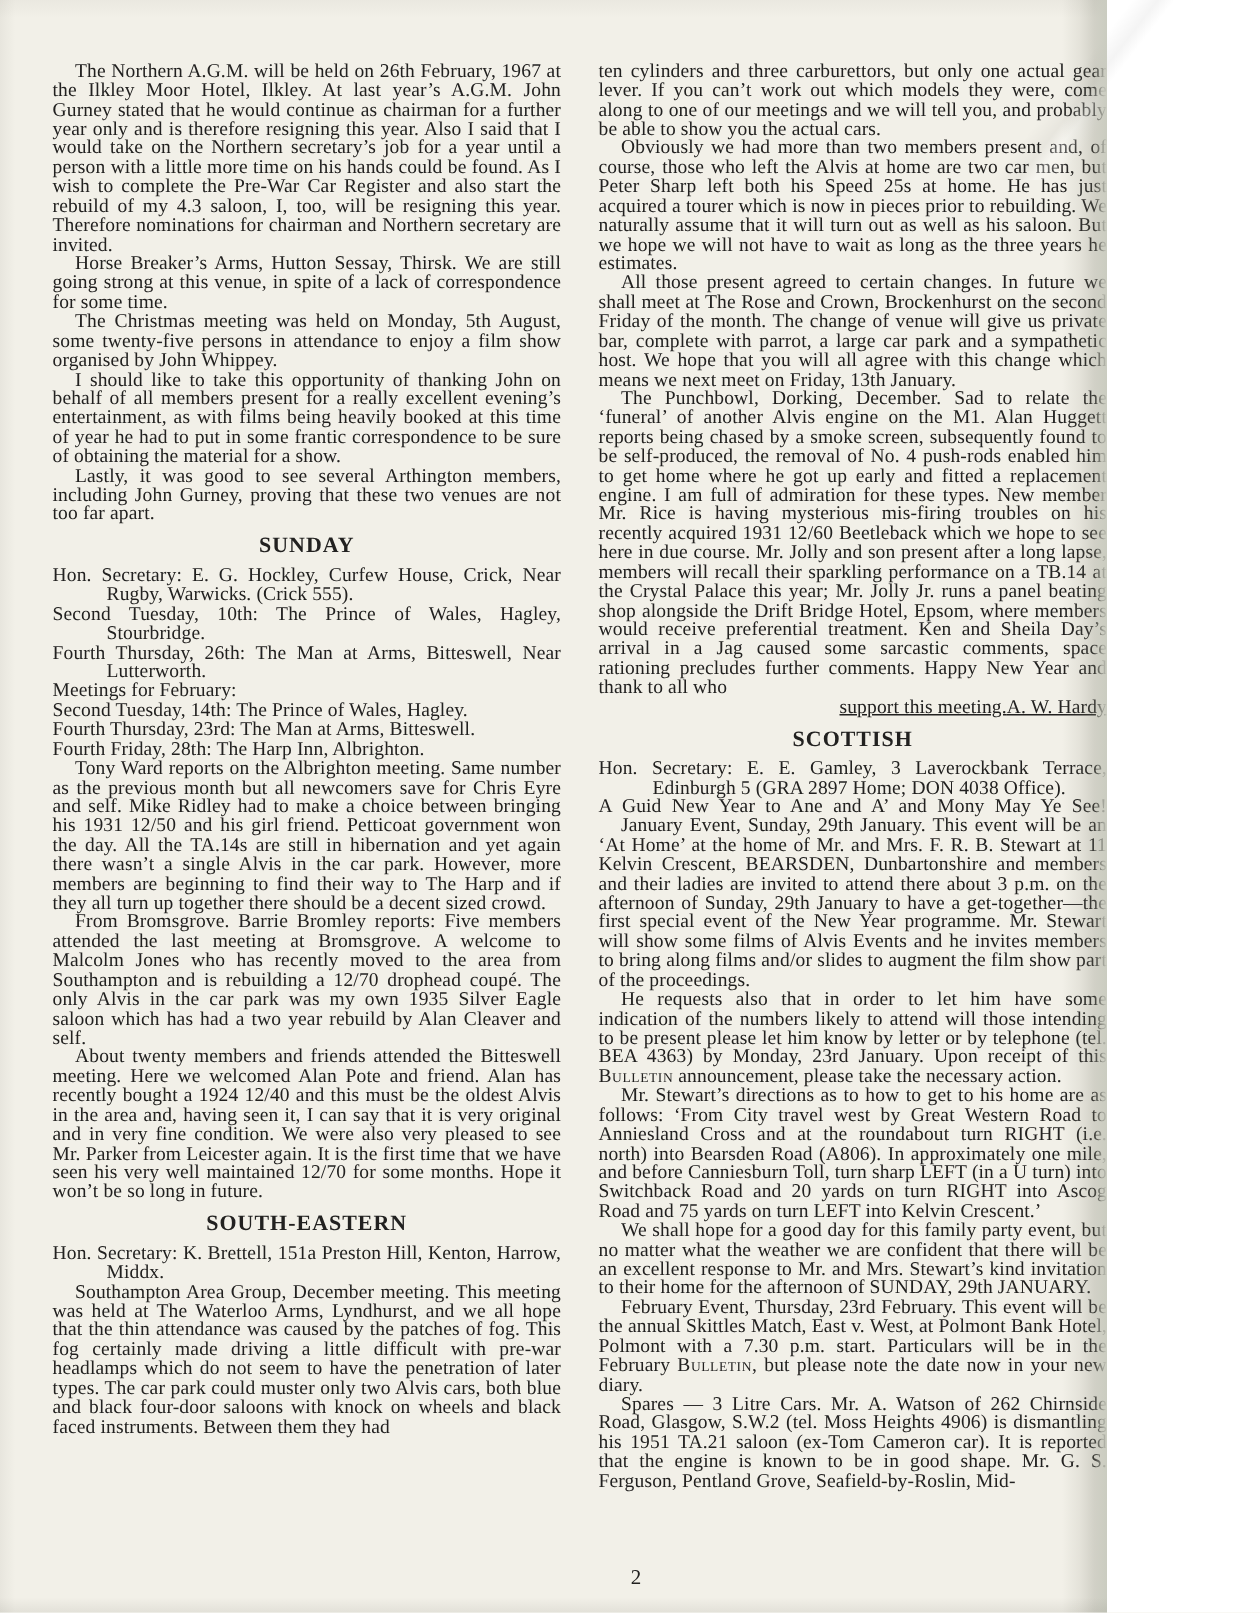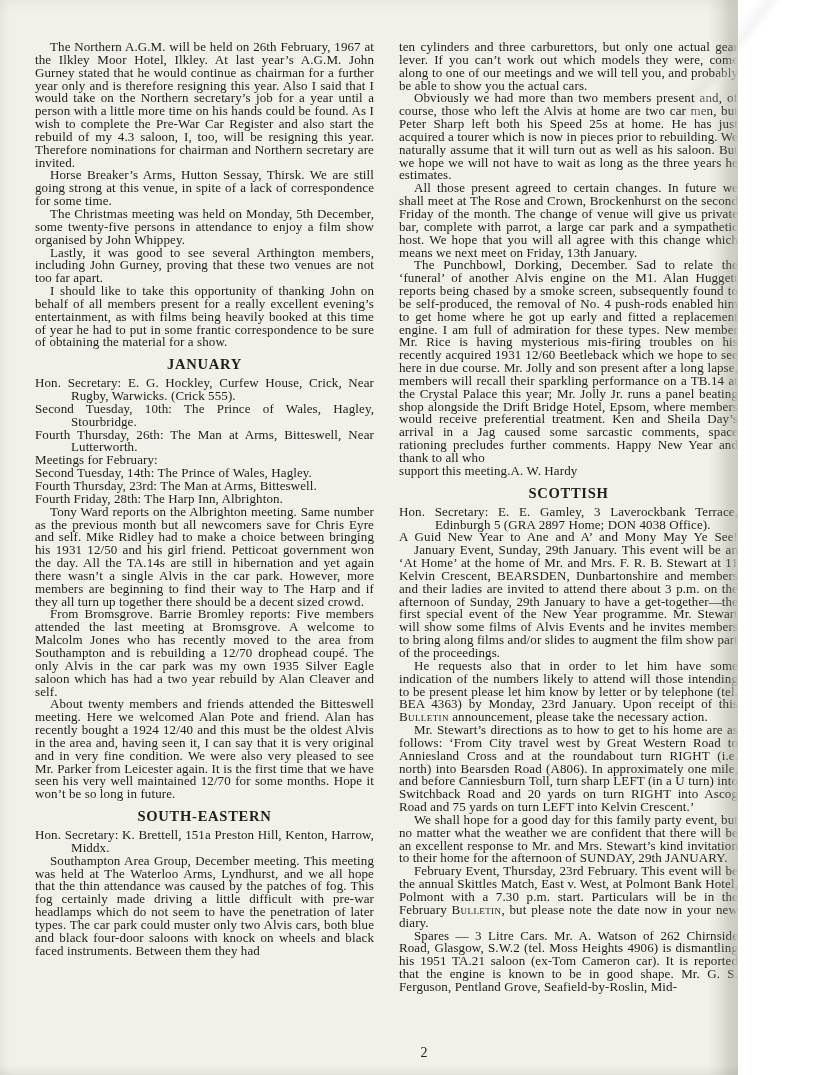--- a/index.html
+++ b/index.html
@@ -45,42 +45,42 @@
   .i{margin-top:16px;}
   .sc{font-variant:small-caps;letter-spacing:0.4px;}
   .stretch{text-align-last:justify;}
   .heading{
     font-weight:bold;text-align:center;
     font-size:14.6px;line-height:15px;
     letter-spacing:0.7px;
     margin:8px 0 5px 0;
     text-indent:0;
   }
-  .line-flex{display:flex;justify-content:flex-start;}
+  .line-flex{display:flex;justify-content:flex-end;text-decoration:underline;}
   .footer{
     position:absolute;left:35px;bottom:14px;width:778px;
     text-align:center;font-size:14px;
   }
 </style>
 </head>
 <body>
 
 <div class="page">
   <div class="crease"></div>
 
   <div class="columns">
 
     <div class="col">
       <div class="para indent">The Northern A.G.M. will be held on 26th February, 1967 at the Ilkley Moor Hotel, Ilkley. At last year’s A.G.M. John Gurney stated that he would continue as chairman for a further year only and is therefore resigning this year. Also I said that I would take on the Northern secretary’s job for a year until a person with a little more time on his hands could be found. As I wish to complete the Pre-War Car Register and also start the rebuild of my 4.3 saloon, I, too, will be resigning this year. Therefore nominations for chairman and Northern secretary are invited.</div>
       <div class="para indent"><span class="b">Horse Breaker’s Arms, Hutton Sessay, Thirsk.</span><span> We are still going strong at this venue, in spite of a lack of correspondence for some time.</span></div>
-      <div class="para indent">The Christmas meeting was held on Monday, 5th December, some twenty-five persons in attendance to enjoy a film show organised by John Whippey.</div>
+      <div class="para indent">The Christmas meeting was held on Monday, 5th August, some twenty-five persons in attendance to enjoy a film show organised by John Whippey.</div>
+      <div class="para indent">I should like to take this opportunity of thanking John on behalf of all members present for a really excellent evening’s entertainment, as with films being heavily booked at this time of year he had to put in some frantic correspondence to be sure of obtaining the material for a show.</div>
       <div class="para indent">Lastly, it was good to see several Arthington members, including John Gurney, proving that these two venues are not too far apart.</div>
-      <div class="para indent">I should like to take this opportunity of thanking John on behalf of all members present for a really excellent evening’s entertainment, as with films being heavily booked at this time of year he had to put in some frantic correspondence to be sure of obtaining the material for a show.</div>
 
-      <div class="heading">JANUARY</div>
+      <div class="heading">SUNDAY</div>
 
       <div class="para hang"><span class="i">Hon. Secretary:</span><span> E. G. Hockley, Curfew House, Crick, Near Rugby, Warwicks. (Crick 555).</span></div>
       <div class="para hang">Second Tuesday, 10th: The Prince of Wales, Hagley, Stourbridge.</div>
       <div class="para hang">Fourth Thursday, 26th: The Man at Arms, Bitteswell, Near Lutterworth.</div>
       <div class="para b">Meetings for February:</div>
       <div class="para hang">Second Tuesday, 14th: The Prince of Wales, Hagley.</div>
       <div class="para hang">Fourth Thursday, 23rd: The Man at Arms, Bitteswell.</div>
       <div class="para hang">Fourth Friday, 28th: The Harp Inn, Albrighton.</div>
 
       <div class="para indent">Tony Ward reports on the Albrighton meeting. Same number as the previous month but all newcomers save for Chris Eyre and self. Mike Ridley had to make a choice between bringing his 1931 12/50 and his girl friend. Petticoat government won the day. All the TA.14s are still in hibernation and yet again there wasn’t a single Alvis in the car park. However, more members are beginning to find their way to The Harp and if they all turn up together there should be a decent sized crowd.</div>

